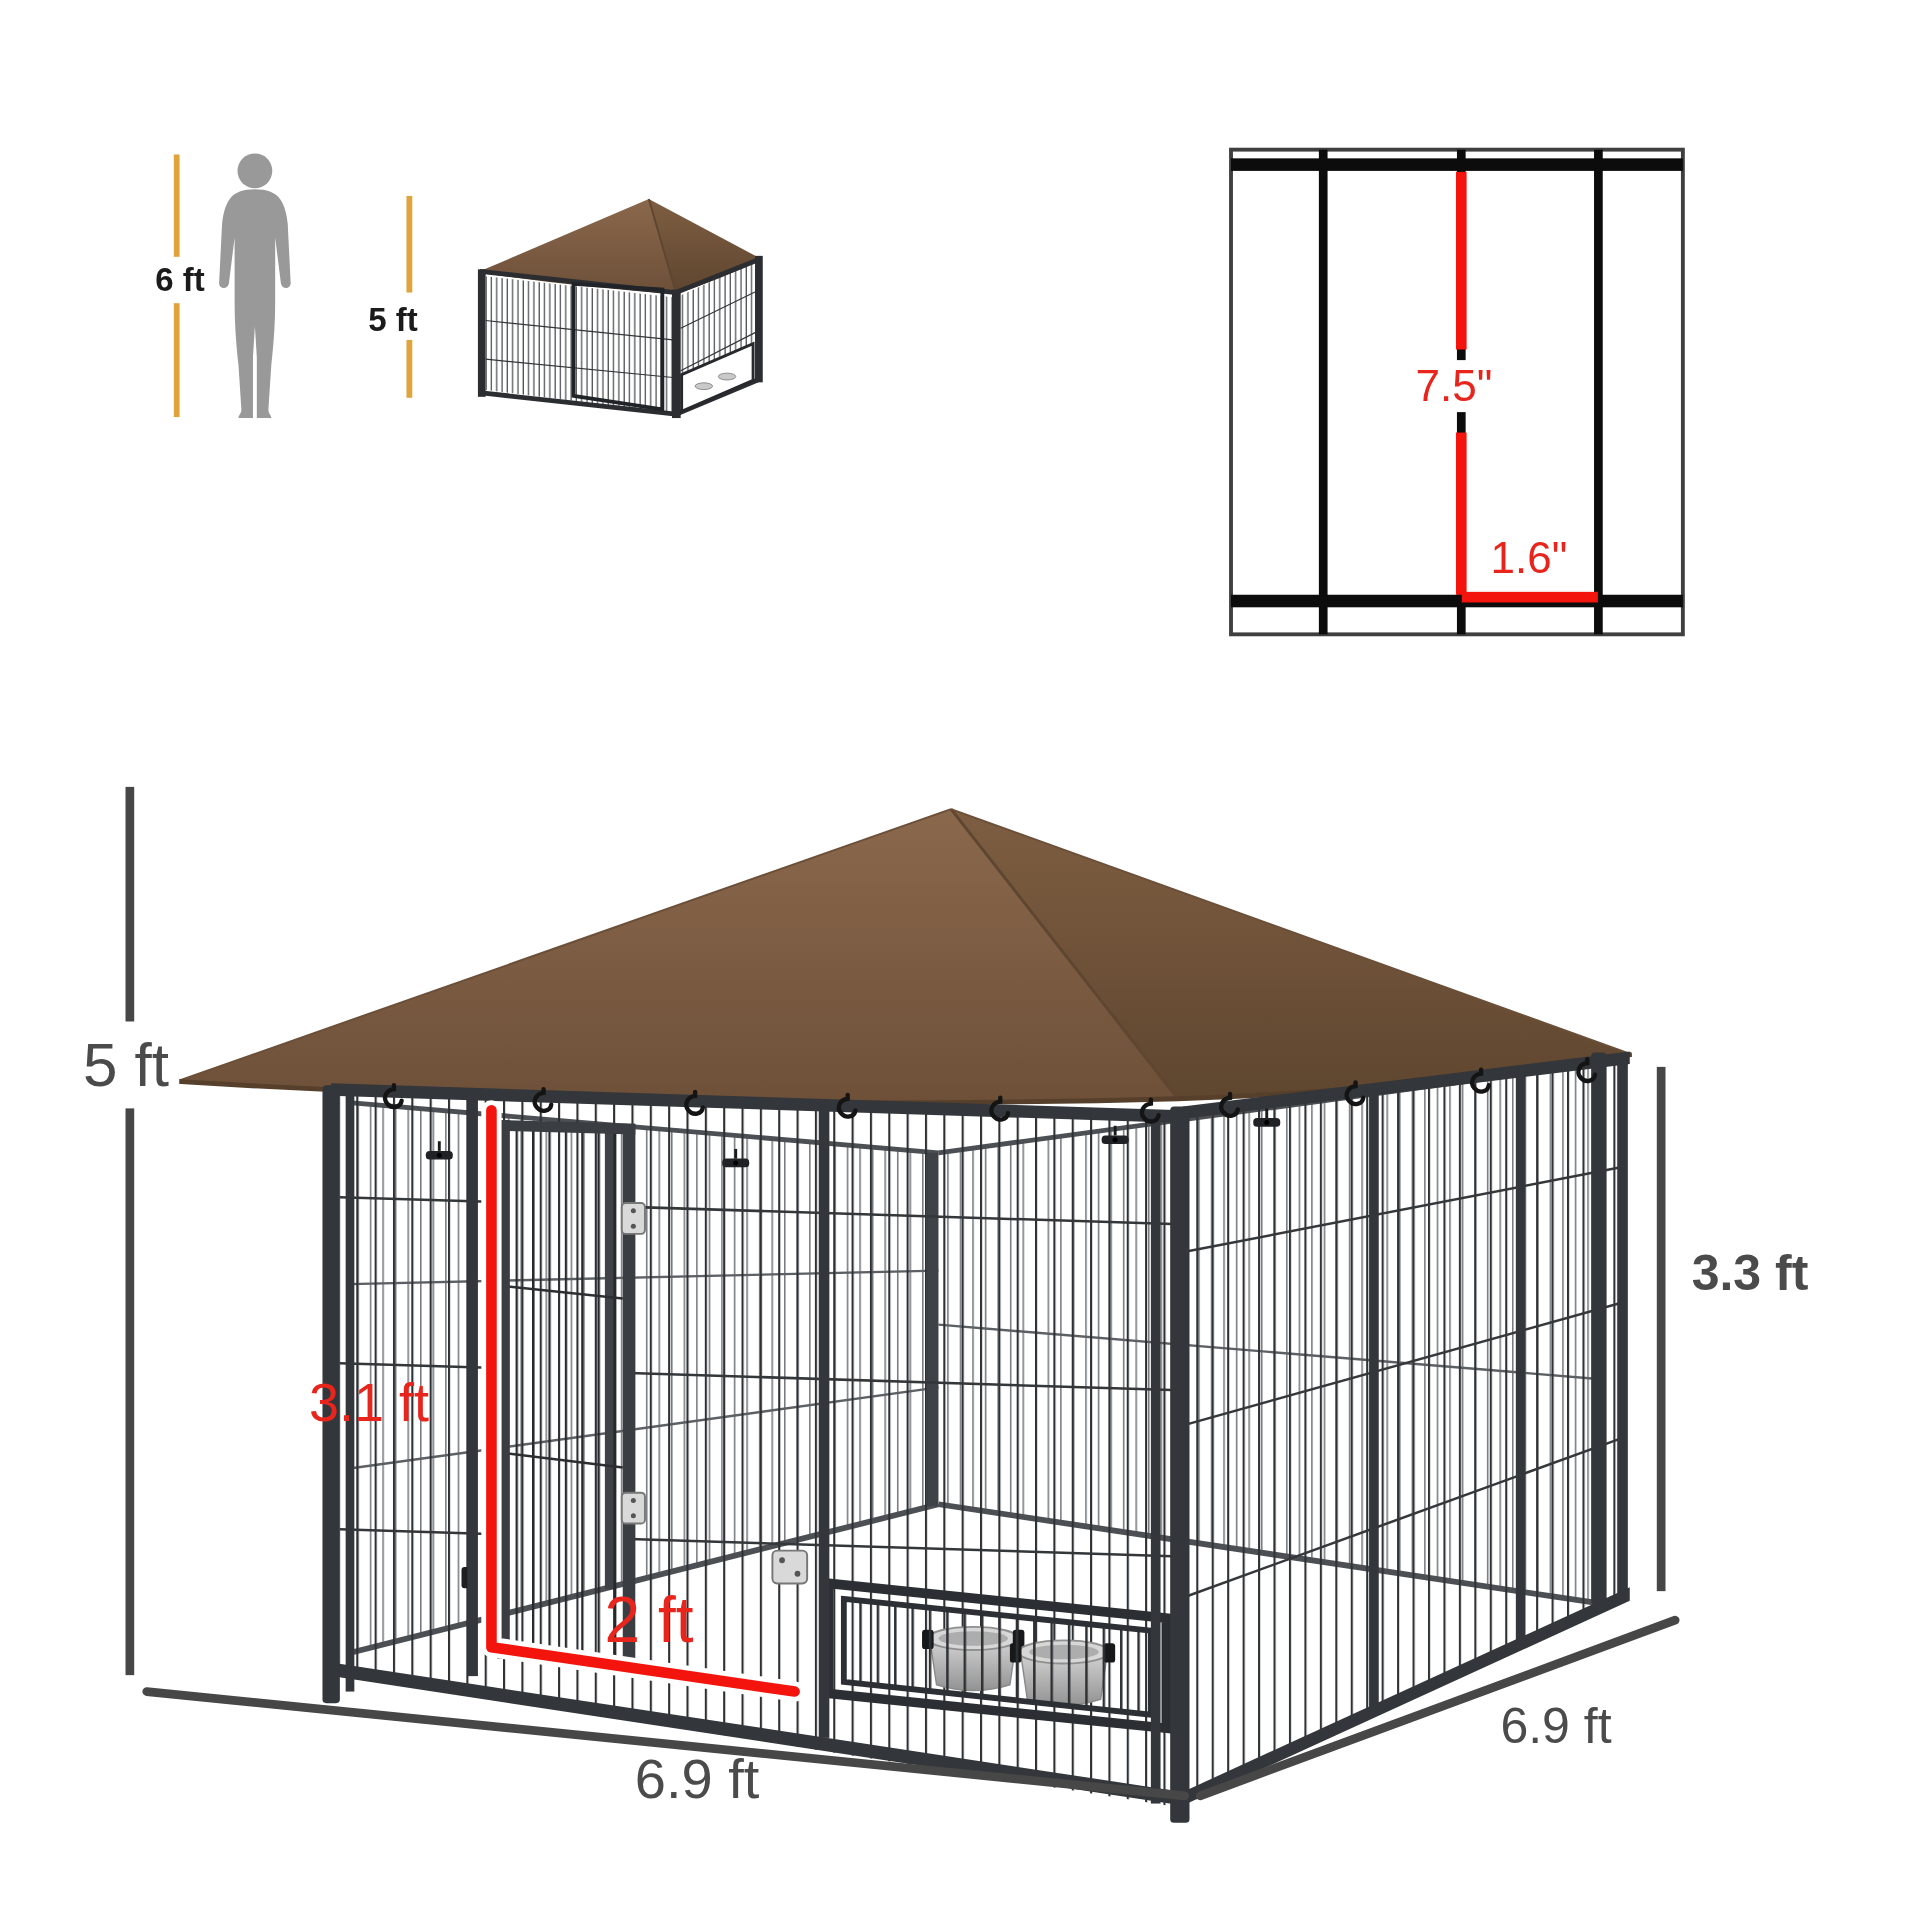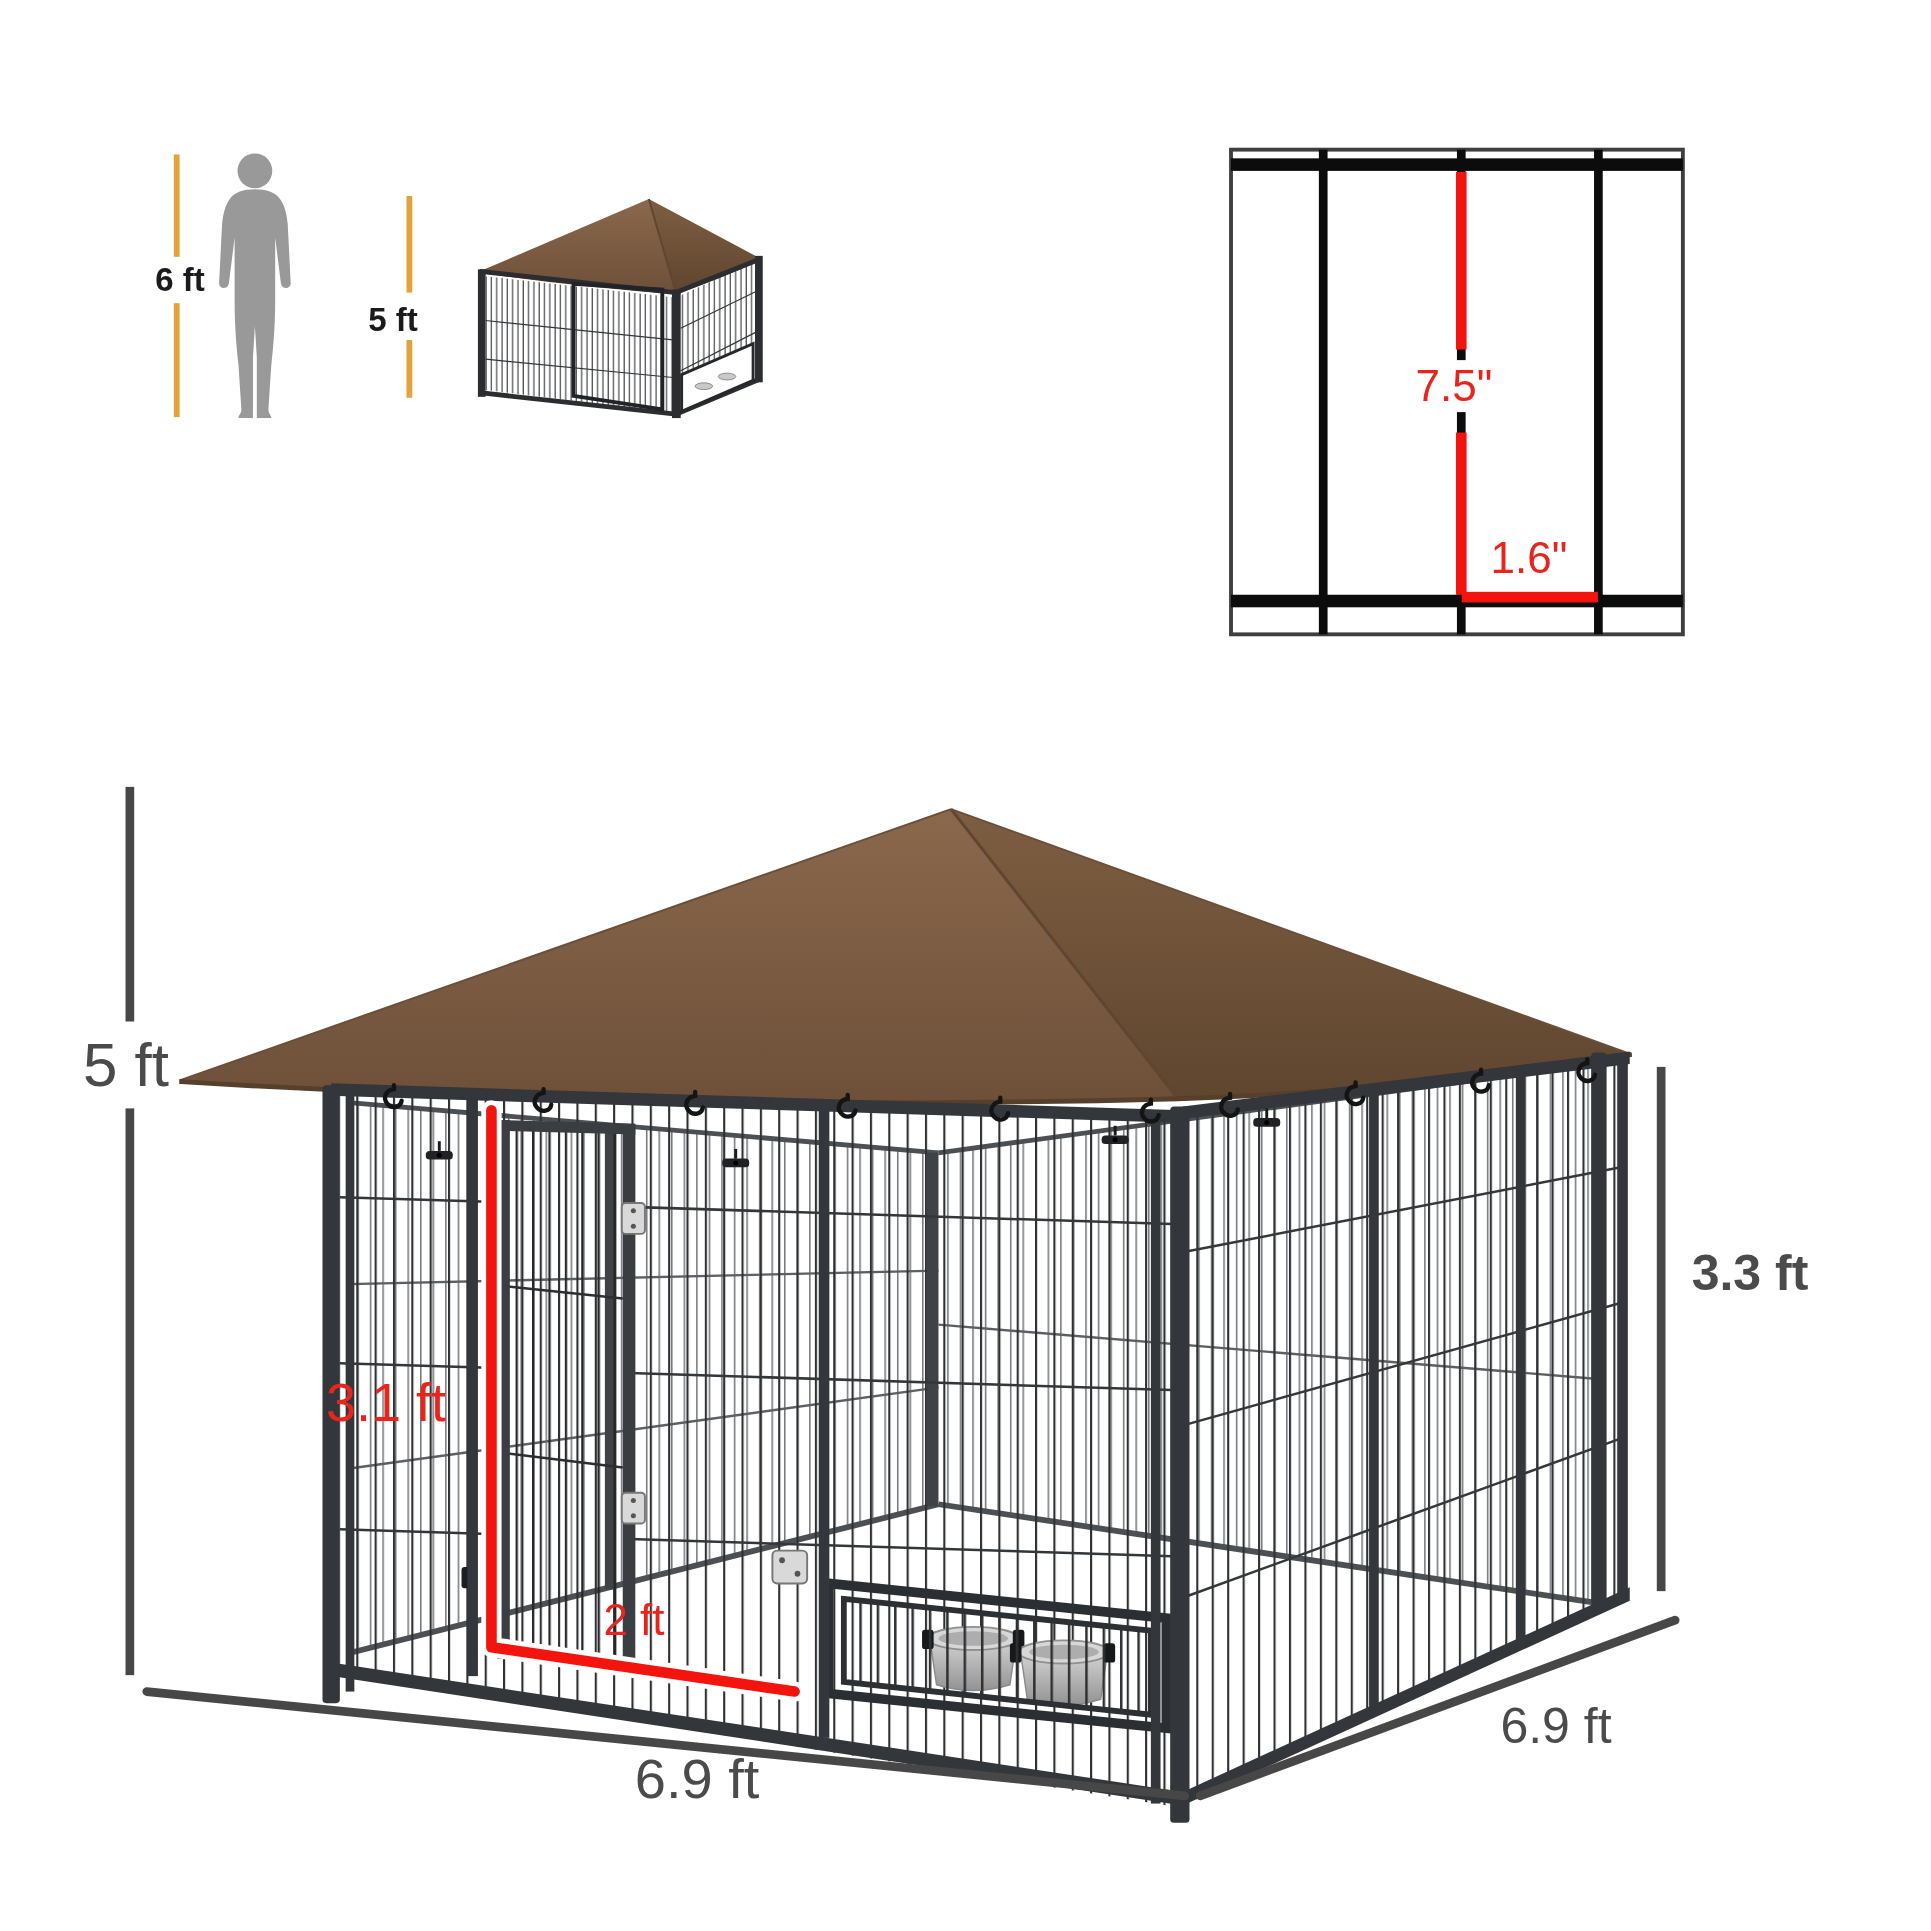--- a/index.html
+++ b/index.html
@@ -260,16 +260,16 @@
   <div class="label dim-bold bg-white" style="left:393px;top:319px;font-size:33px;">5 ft</div>
 
   <div class="label dim-red bg-white" style="left:1454px;top:386px;font-size:44px;">7.5"</div>
   <div class="label dim-red" style="left:1529px;top:558px;font-size:44px;">1.6"</div>
 
   <div class="label dim-gray bg-white" style="left:126px;top:1065px;font-size:62px;">5 ft</div>
   <div class="label dim-gray" style="left:1750px;top:1273px;font-size:50px;font-weight:bold;">3.3 ft</div>
   <div class="label dim-gray" style="left:697px;top:1779px;font-size:56px;">6.9 ft</div>
   <div class="label dim-gray" style="left:1556px;top:1726px;font-size:50px;">6.9 ft</div>
 
-  <div class="label dim-red" style="left:386px;top:1402px;font-size:54px;">3.1 ft</div>
-  <div class="label dim-red" style="left:634px;top:1620px;font-size:44px;">2 ft</div>
+  <div class="label dim-red" style="left:369px;top:1402px;font-size:54px;">3.1 ft</div>
+  <div class="label dim-red" style="left:649px;top:1620px;font-size:64px;">2 ft</div>
 </div>
 
 
 </body></html>

